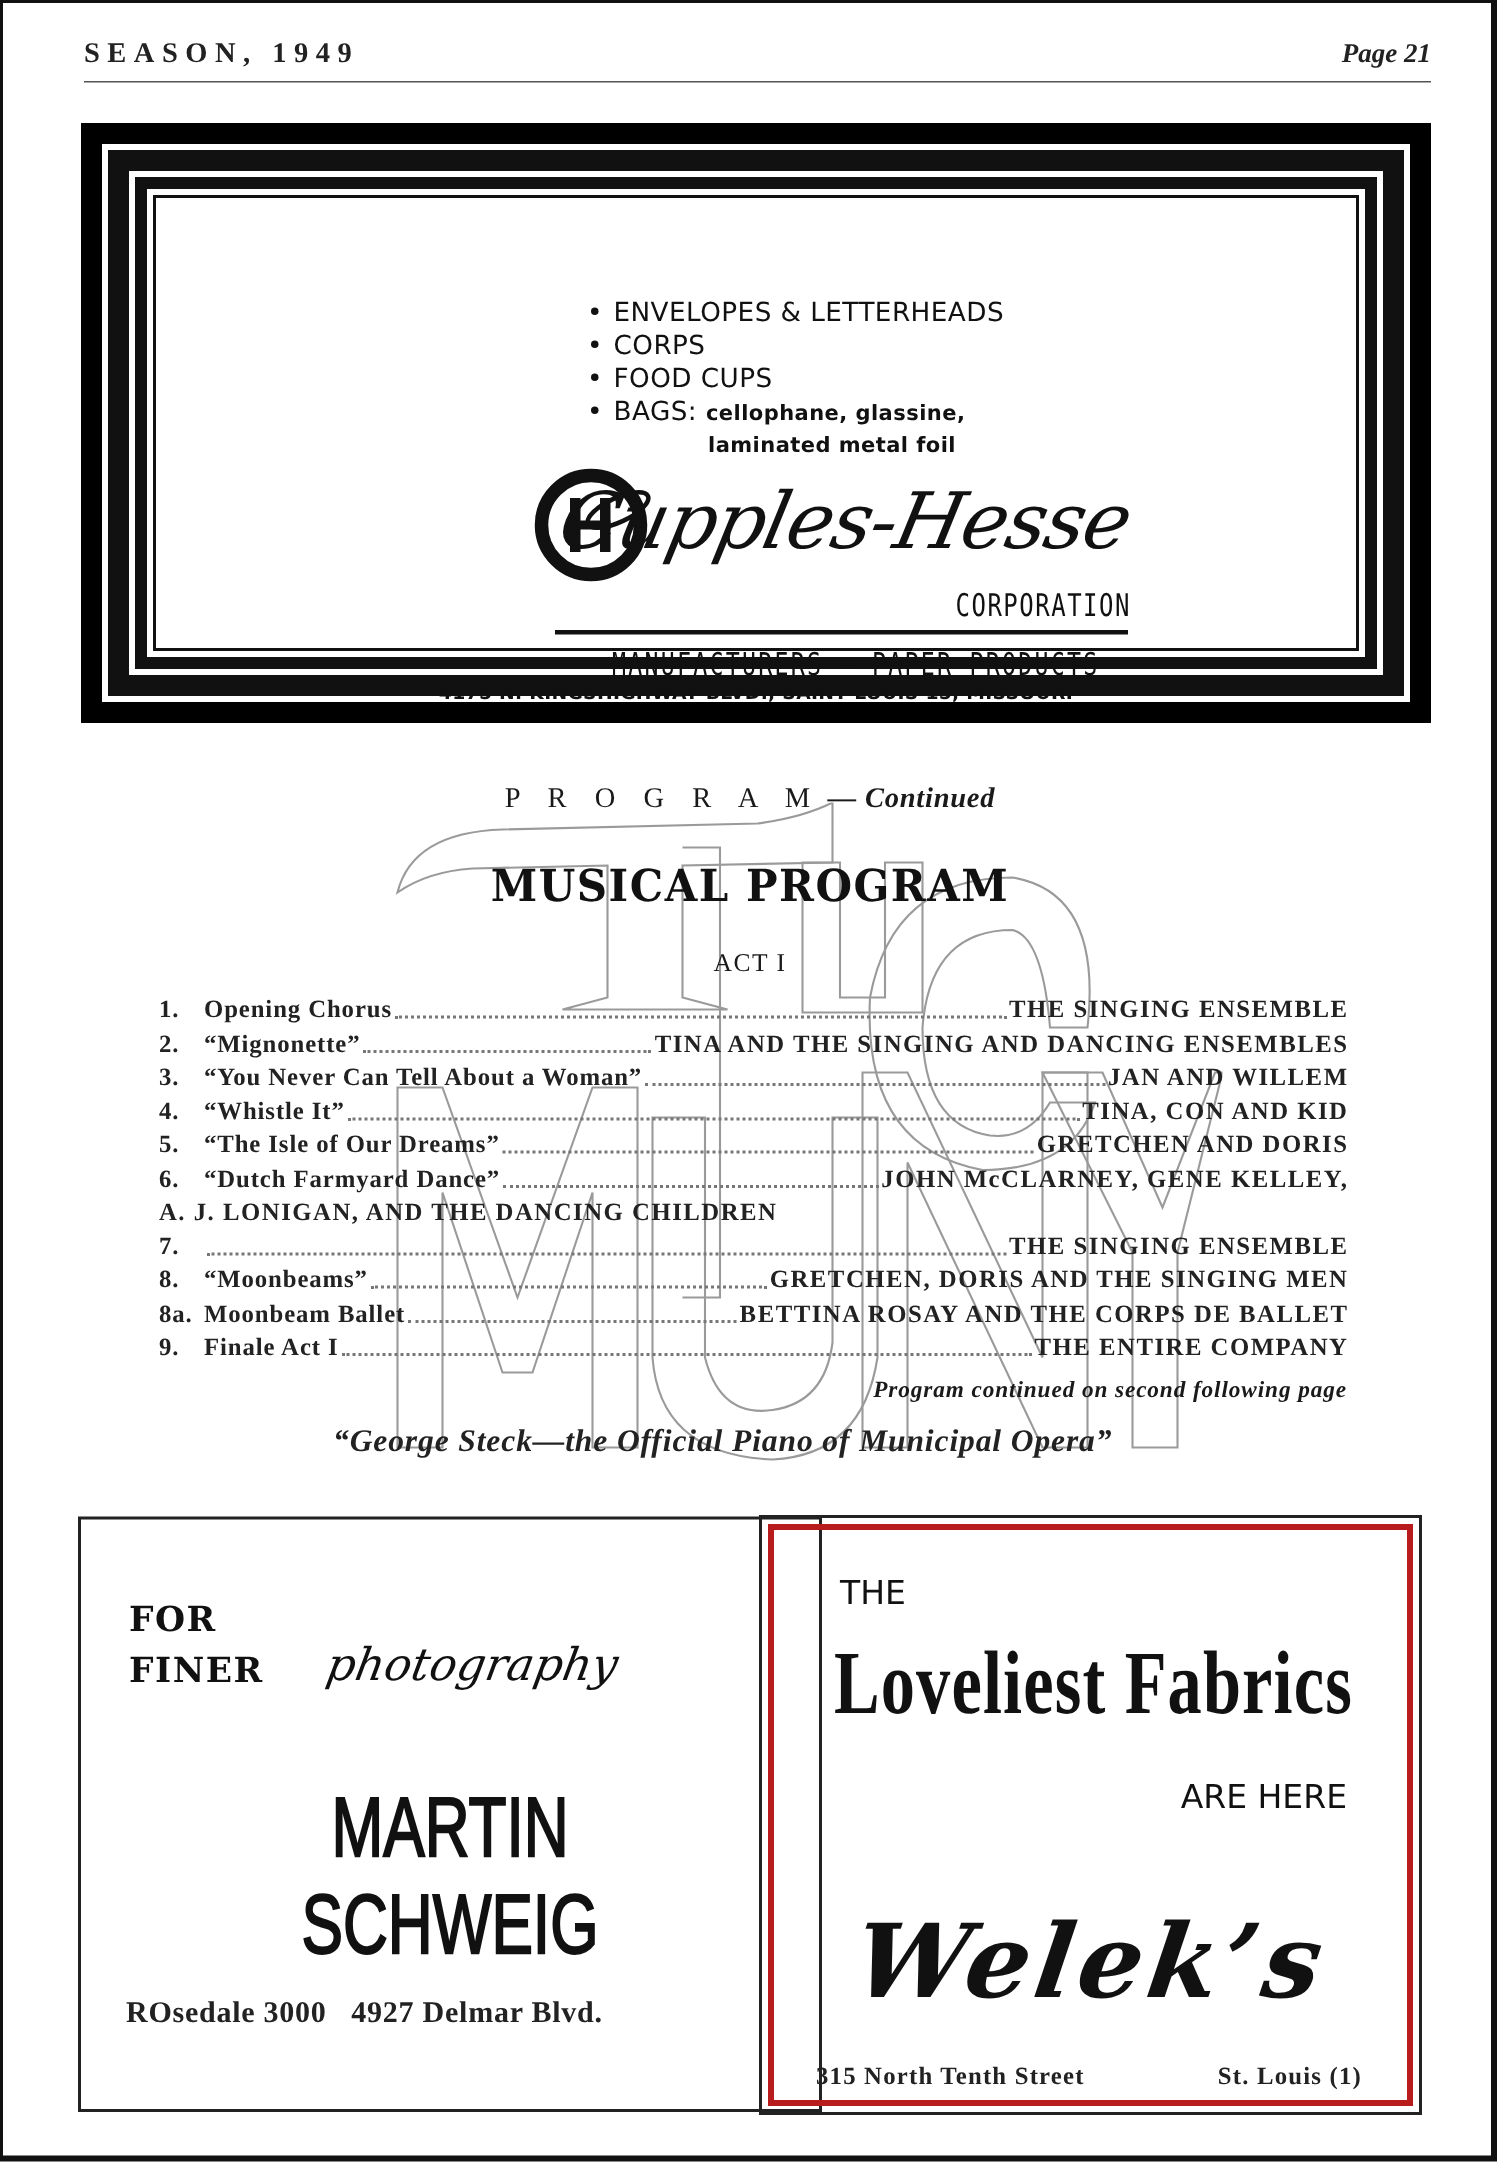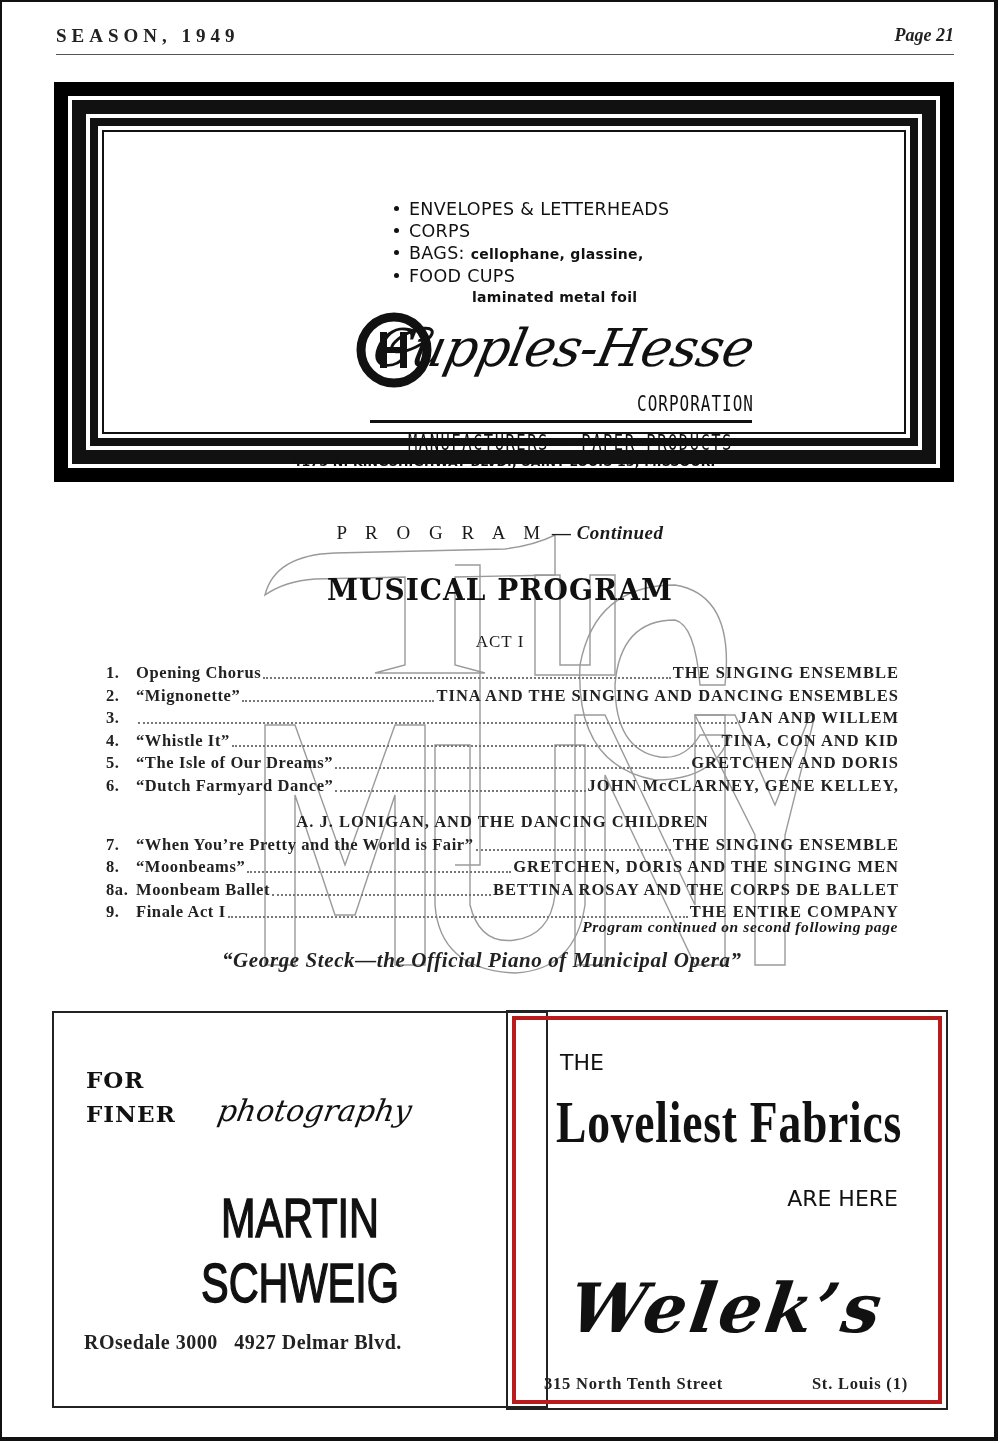--- a/index.html
+++ b/index.html
@@ -45,21 +45,21 @@
   .prog-head .cont { font-style: italic; font-weight: bold; letter-spacing: 0.5px; }
   .musical { position: absolute; left: 0; width: 1000px; top: 574px; text-align: center; font-family: "DejaVu Serif", serif; font-weight: bold; font-size: 28px; letter-spacing: 1px; color: #111; transform: scaleY(1.05); }
   .act { position: absolute; left: 0; width: 1000px; top: 632px; text-align: center; font-size: 17px; letter-spacing: 1px; }
 
   .program-list { position: absolute; left: 106px; top: 663px; width: 793px; }
   .row { position: relative; height: 22.5px; display: flex; align-items: baseline; font-size: 16.5px; letter-spacing: 0.6px; color: #222; }
   .row .num { width: 30px; flex: none; font-weight: bold; }
   .row .title { flex: none; font-weight: bold; white-space: nowrap; }
   .row .leader { flex: 1 1 auto; border-bottom: 2px dotted #777; margin: 0 2px; height: 1px; align-self: center; position: relative; top: 4px; min-width: 10px; }
   .row .perf { flex: none; font-weight: bold; white-space: nowrap; text-align: right; letter-spacing: 1px; }
-  .row.contline { justify-content: center; margin-top: 14px; }
+  .row.contline { justify-content: flex-start; }
 
   .continued-note { position: absolute; right: 102px; top: 918px; font-style: italic; font-weight: bold; font-size: 15.5px; letter-spacing: 0.6px; }
   .steck { position: absolute; left: 222px; top: 948px; font-style: italic; font-weight: bold; font-size: 21px; letter-spacing: 0.6px; color: #222; }
 
   
   .ad-left { position: absolute; left: 52px; top: 1011px; width: 496px; height: 397px; border: 2px solid #222; }
   .for-finer { position: absolute; left: 32px; top: 50px; font-family: "DejaVu Serif", serif; font-weight: bold; font-size: 23px; line-height: 34px; letter-spacing: 1px; color: #111; }
   .photo-script { position: absolute; left: 164px; top: 80px; font-family: "DejaVu Serif", serif; font-style: italic; font-size: 30px; color: #111; transform: skewX(-10deg); }
   .schweig { position: absolute; left: 0; width: 100%; top: 172px; text-align: center; font-family: "Liberation Sans", sans-serif; font-size: 56px; letter-spacing: 0px; color: #111; transform: scaleX(0.74); transform-origin: center; font-weight: normal; -webkit-text-stroke: 1.5px #111; }
   .schweig-addr { position: absolute; left: 30px; top: 318px; font-weight: bold; font-size: 20px; letter-spacing: 0.5px; color: #222; white-space: pre; }
@@ -86,22 +86,22 @@
 <div class="ad-top">
   <div class="ring r1"></div>
   <div class="ring r2"></div>
   <div class="ring r3"></div>
   <div class="ring r4"></div>
   <div class="ring r5"></div>
   <div class="ring r6">
     <ul class="bullets">
       <li><span class="dot"></span><span>ENVELOPES &amp; LETTERHEADS</span></li>
       <li><span class="dot"></span><span>CORPS</span></li>
+      <li><span class="dot"></span><span>FOOD CUPS</span></li>
       <li><span class="dot"></span><span>BAGS:</span> <span class="small">cellophane, glassine,</span></li>
-      <li><span class="dot"></span><span>FOOD CUPS</span></li>
       <li class="cont">laminated metal foil</li>
     </ul>
 
     <svg class="logo-mark" viewBox="0 0 80 80">
       <circle cx="40" cy="40" r="33" fill="none" stroke="#111" stroke-width="9"></circle>
       <rect x="26" y="22" width="7" height="36" fill="#111"></rect>
       <rect x="46" y="22" width="7" height="36" fill="#111"></rect>
       <rect x="26" y="37" width="27" height="6" fill="#111"></rect>
       <ellipse cx="58" cy="30" rx="22" ry="8" fill="none" stroke="#111" stroke-width="3" transform="rotate(-25 58 30)"></ellipse>
     </svg>
@@ -146,20 +146,21 @@
     <span class="perf">THE SINGING ENSEMBLE</span>
   </div>
   <div class="row">
     <span class="num">2.</span>
     <span class="title">“Mignonette”</span>
     <span class="leader"></span>
     <span class="perf">TINA AND THE SINGING AND DANCING ENSEMBLES</span>
   </div>
   <div class="row">
     <span class="num">3.</span>
+    <span class="title">“You Never Can Tell About a Woman”</span>
     <span class="leader"></span>
     <span class="perf">JAN AND WILLEM</span>
   </div>
   <div class="row">
     <span class="num">4.</span>
     <span class="title">“Whistle It”</span>
     <span class="leader"></span>
     <span class="perf">TINA, CON AND KID</span>
   </div>
   <div class="row">
@@ -172,21 +173,20 @@
     <span class="num">6.</span>
     <span class="title">“Dutch Farmyard Dance”</span>
     <span class="leader"></span>
     <span class="perf">JOHN McCLARNEY, GENE KELLEY,</span>
   </div>
   <div class="row contline">
     <span class="perf">A. J. LONIGAN, AND THE DANCING CHILDREN</span>
   </div>
   <div class="row">
     <span class="num">7.</span>
-    <span class="title">“When You’re Pretty and the World is Fair”</span>
     <span class="leader"></span>
     <span class="perf">THE SINGING ENSEMBLE</span>
   </div>
   <div class="row">
     <span class="num">8.</span>
     <span class="title">“Moonbeams”</span>
     <span class="leader"></span>
     <span class="perf">GRETCHEN, DORIS AND THE SINGING MEN</span>
   </div>
   <div class="row">

